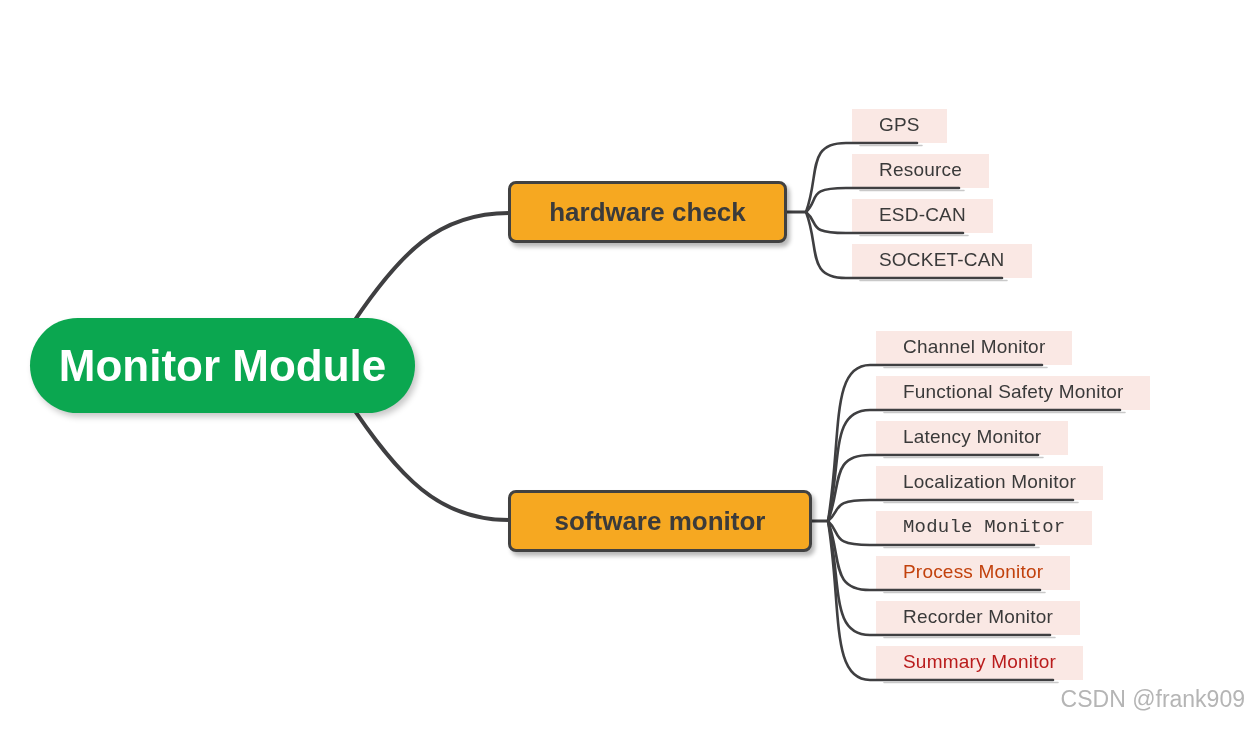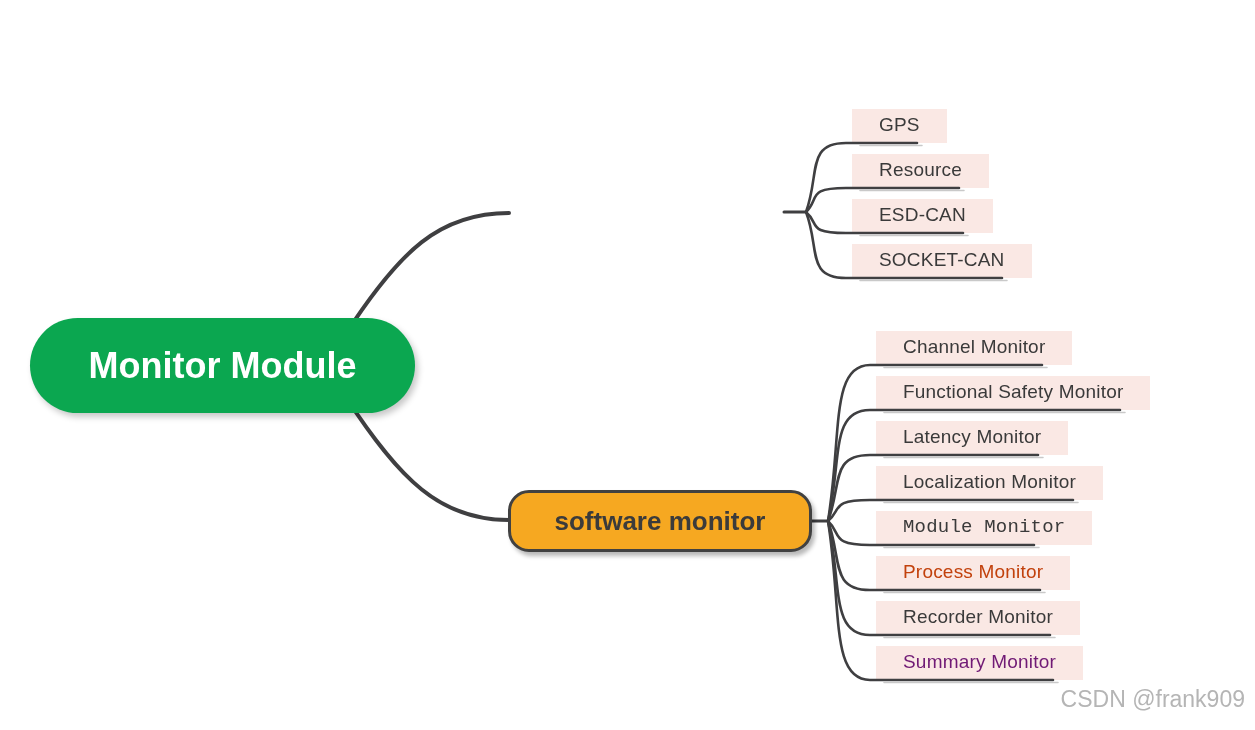--- a/index.html
+++ b/index.html
@@ -13,21 +13,21 @@
   #connector-layer{
     position:absolute;left:0;top:0;width:1255px;height:730px;
     z-index:2;pointer-events:none;
   }
   #leaf-layer{position:absolute;left:0;top:0;width:100%;height:100%;z-index:1;}
   #node-layer{position:absolute;left:0;top:0;width:100%;height:100%;z-index:3;pointer-events:none;}
   .root-node{
     position:absolute;left:30px;top:318px;width:385px;height:95px;
     border-radius:48px;
     display:flex;align-items:center;justify-content:center;
-    font-size:36px;font-weight:bold;
+    font-size:44px;font-weight:bold;
     box-shadow:3px 4px 6px rgba(0,0,0,0.22);
     pointer-events:auto;
   }
   .branch-node{
     position:absolute;height:56px;
     border:3px solid #414141;border-radius:8px;
     display:flex;align-items:center;justify-content:center;
     font-size:26px;font-weight:bold;
     box-shadow:3px 4px 4px rgba(0,0,0,0.28);
     pointer-events:auto;
@@ -57,21 +57,21 @@
       <div class="leaf-node" style="left: 852px; top: 154px; background: rgb(250, 232, 228); color: rgb(58, 58, 58);">Resource</div>
       <div class="leaf-node" style="left: 852px; top: 244px; background: rgb(250, 232, 228); color: rgb(58, 58, 58);">SOCKET-CAN</div>
       <div class="leaf-node" style="left: 852px; top: 199px; background: rgb(250, 232, 228); color: rgb(58, 58, 58);">ESD-CAN</div>
       <div class="leaf-node" style="left: 876px; top: 331px; background: rgb(250, 232, 228); color: rgb(58, 58, 58);">Channel Monitor</div>
       <div class="leaf-node" style="left: 876px; top: 376px; background: rgb(250, 232, 228); color: rgb(58, 58, 58);">Functional Safety Monitor</div>
       <div class="leaf-node" style="left: 876px; top: 421px; background: rgb(250, 232, 228); color: rgb(58, 58, 58);">Latency Monitor</div>
       <div class="leaf-node" style="left: 876px; top: 466px; background: rgb(250, 232, 228); color: rgb(58, 58, 58);">Localization Monitor</div>
       <div class="leaf-node" style="left: 876px; top: 511px; background: rgb(250, 232, 228); color: rgb(58, 58, 58); font-family: Liberation Mono, monospace;">Module Monitor</div>
       <div class="leaf-node" style="left: 876px; top: 556px; background: rgb(250, 232, 228); color: #c2410c;">Process Monitor</div>
       <div class="leaf-node" style="left: 876px; top: 601px; background: rgb(250, 232, 228); color: rgb(58, 58, 58);">Recorder Monitor</div>
-      <div class="leaf-node" style="left: 876px; top: 646px; background: rgb(250, 232, 228); color: #701a75;">Summary Monitor</div>
+      <div class="leaf-node" style="left: 876px; top: 646px; background: rgb(250, 232, 228); color: #b91c1c;">Summary Monitor</div>
     </div>
 
   <svg id="connector-layer" viewBox="0 0 1255 730" xmlns="http://www.w3.org/2000/svg">
       <path d="M 345 335 C 400 250, 440 213, 509 213" fill="none" stroke="#3F3F41" stroke-width="4" stroke-linecap="round"></path>
       <path d="M 345 396 C 400 480, 440 520, 509 520" fill="none" stroke="#3F3F41" stroke-width="4" stroke-linecap="round"></path>
       <path d="M 784 212 H 806" fill="none" stroke="#3F3F41" stroke-width="3" stroke-linecap="round"></path>
       <path d="M 806 212 C 820 174.05, 806 143, 846 143 L 917 143" fill="none" stroke="#3F3F41" stroke-width="2.6" stroke-linecap="round"></path>
       <path d="M 860 145.6 L 922 145.6" fill="none" stroke="#C9C9C9" stroke-width="1.5" stroke-linecap="round"></path>
       <path d="M 806 212 C 820 198.8, 806 188, 846 188 L 959 188" fill="none" stroke="#3F3F41" stroke-width="2.6" stroke-linecap="round"></path>
       <path d="M 860 190.6 L 964 190.6" fill="none" stroke="#C9C9C9" stroke-width="1.5" stroke-linecap="round"></path>
@@ -95,19 +95,22 @@
       <path d="M 828 521 C 842 583.7, 830 635, 870 635 L 1050 635" fill="none" stroke="#3F3F41" stroke-width="2.6" stroke-linecap="round"></path>
       <path d="M 884 637.6 L 1055 637.6" fill="none" stroke="#C9C9C9" stroke-width="1.5" stroke-linecap="round"></path>
       <path d="M 828 521 C 842 608.45, 830 680, 870 680 L 1053 680" fill="none" stroke="#3F3F41" stroke-width="2.6" stroke-linecap="round"></path>
       <path d="M 884 682.6 L 1058 682.6" fill="none" stroke="#C9C9C9" stroke-width="1.5" stroke-linecap="round"></path>
     </svg>
 
   <div id="node-layer">
     <div class="root-node" style="background: rgb(11, 167, 80); color: rgb(255, 255, 255);">
       <span>Monitor Module</span>
     </div>
-    <div class="branch-node branch-software" style="background: rgb(246, 168, 33); color: rgb(59, 59, 59); border-radius: 21px;">
+    <div class="branch-node branch-hardware" style="background: rgb(246, 168, 33); color: rgb(59, 59, 59);">
+      <span>hardware check</span>
+    </div>
+    <div class="branch-node branch-software" style="background: rgb(246, 168, 33); color: rgb(59, 59, 59);">
       <span>software monitor</span>
     </div>
   </div>
 
   <div class="watermark" style="color: rgb(181, 181, 181);">CSDN @frank909</div>
 </div>
 
 </body></html>

